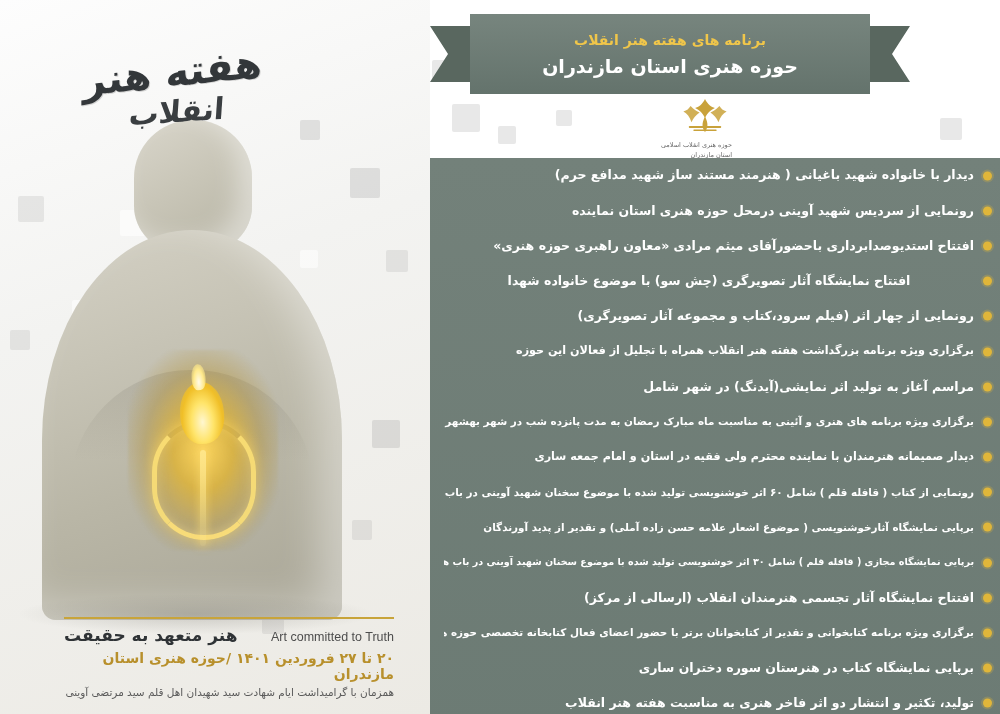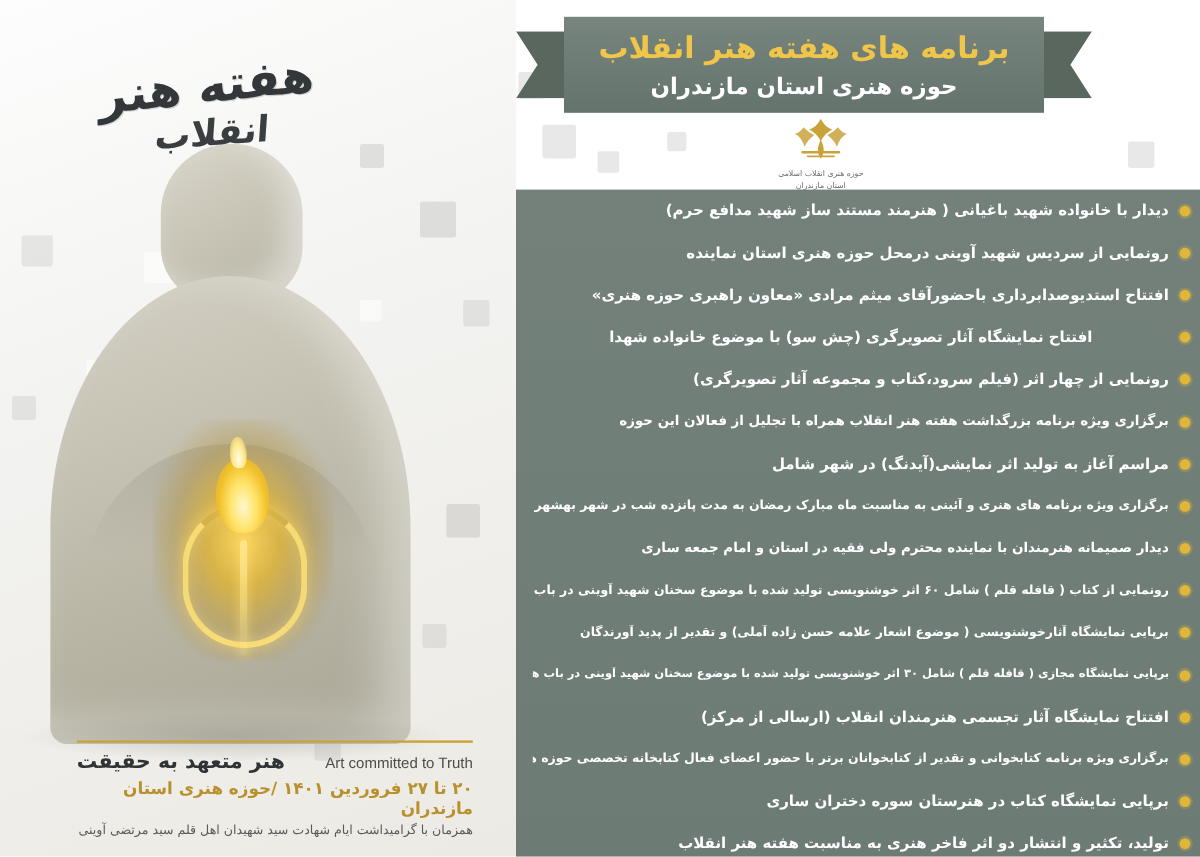--- a/index.html
+++ b/index.html
@@ -249,37 +249,36 @@
     left: 0; top: 0;
     width: 400px; height: 80px;
     display: flex;
     flex-direction: column;
     align-items: center;
     justify-content: center;
     gap: 7px;
   }
   .ribbon-line1 {
     color: #f0c64a;
-    font-size: 25px;
+    font-size: 14px;
     font-weight: bold;
     letter-spacing: 0.5px;
   }
   .ribbon-line2 {
     color: #ffffff;
     font-size: 19px;
     font-weight: bold;
     letter-spacing: 0.5px;
   }
 
   
   .logo-wrap {
     position: absolute;
     right: 268px; top: 96px;
     width: 96px; height: 58px;
-    text-align: center;
   }
   .logo-mark {
     margin: 0 auto;
     width: 54px; height: 40px;
   }
   .logo-cap {
     font-size: 6.5px;
     color: #6a6a6a;
     line-height: 1.35;
     margin-top: 1px;

